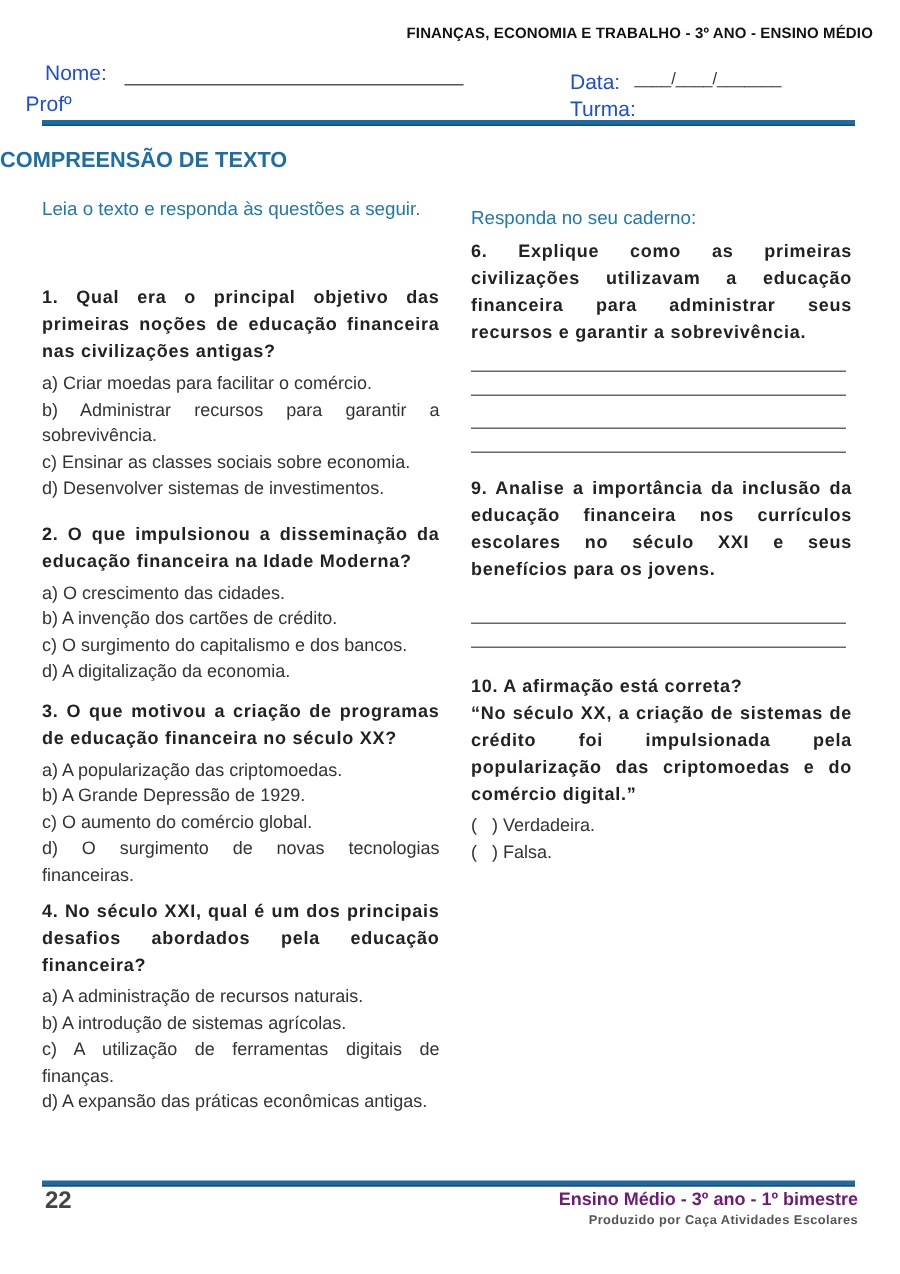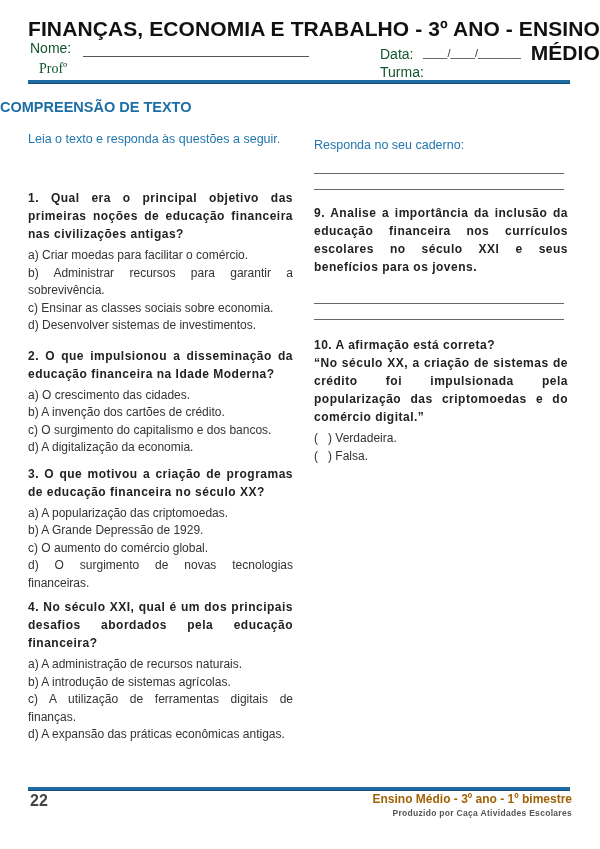--- a/index.html
+++ b/index.html
@@ -1,25 +1,25 @@
 <!DOCTYPE html>
 <html><head>
 <meta charset="utf-8">
 <style>
   * { box-sizing: border-box; margin: 0; padding: 0; }
   html, body { width: 600px; height: 849px; background: #ffffff; }
   body { position: relative; font-family: "Liberation Sans", sans-serif; color: #222; overflow: hidden; }
 
-  .title { position: absolute; top: 17px; left: 0; width: 600px; text-align: right; 
-           font-weight: bold; font-size: 21px; color: #111; letter-spacing: 0.1px; }
+  .title { position: absolute; top: 17px; left: 0; width: 600px; text-align: right; padding-right: 18px;
+           font-weight: bold; font-size: 10px; color: #111; letter-spacing: 0.1px; }
 
-  .field { position: absolute; font-size: 14px; color: #14532d; }
+  .field { position: absolute; font-size: 14px; color: #1d4ed8; }
   .nome-label { top: 40px; left: 30px; }
   .nome-line { position: absolute; top: 56px; left: 83px; width: 226px; border-bottom: 1px solid #555; }
-  .prof-label { top: 61px; left: 39px; font-family: Liberation Serif, serif; }
+  .prof-label { top: 61px; left: 17px; }
   .data-label { top: 46px; left: 380px; }
   .data-blanks { position: absolute; top: 47px; left: 423px; font-size: 11px; color: #333; letter-spacing: 0; }
   .turma-label { top: 64px; left: 380px; }
 
   .header-rule { position: absolute; top: 80px; left: 28px; width: 542px; height: 4px; background: #1f6aa1; border-bottom: 1px solid #174f7a; }
 
   .section-title { position: absolute; top: 99px; left: 0; width: 590px; text-align: left;
                    font-weight: bold; font-size: 14.5px; color: #1e6ea6; }
 
   .col { position: absolute; }
@@ -34,21 +34,21 @@
 
   .answer-line { height: 16px; border-bottom: 1px solid #666; width: 250px; }
   .rq { margin-bottom: 2px; }
   .rblock { margin-bottom: 10px; }
 
   .tf { font-size: 12px; line-height: 17.5px; color: #333; }
   .tf .paren { display: inline-block; width: 14px; }
 
   .footer-rule { position: absolute; top: 787px; left: 28px; width: 542px; height: 4px; background: #1f6aa1; border-bottom: 1px solid #174f7a; }
   .page-num { position: absolute; top: 792px; left: 30px; font-size: 16px; font-weight: bold; color: #444; }
-  .footer-right { position: absolute; top: 792px; right: 28px; font-weight: bold; font-size: 12px; color: #a16207; }
+  .footer-right { position: absolute; top: 792px; right: 28px; font-weight: bold; font-size: 12px; color: #701a75; }
   .footer-credit { position: absolute; top: 808px; right: 28px; text-align: right; font-weight: bold; font-size: 8.5px; color: #555; letter-spacing: 0.3px; }
 </style>
 </head>
 <body>
 
 <div class="title">FINANÇAS, ECONOMIA E TRABALHO - 3º ANO - ENSINO MÉDIO</div>
 
 <div class="field nome-label">Nome:</div>
 <div class="nome-line"></div>
 <div class="field prof-label">Profº</div>
@@ -100,20 +100,25 @@
       <div class="opt">b) A introdução de sistemas agrícolas.</div>
       <div class="opt">c) A utilização de ferramentas digitais de finanças.</div>
       <div class="opt">d) A expansão das práticas econômicas antigas.</div>
     </div>
   </div>
 </div>
 
 <div class="col col-right">
   <div class="instr">Responda no seu caderno:</div>
 
+  <div class="rblock">
+    <div class="q rq">6. Explique como as primeiras civilizações utilizavam a educação financeira para administrar seus recursos e garantir a sobrevivência.</div>
+    <div class="answer-line"></div>
+    <div class="answer-line"></div>
+  </div>
 
 
   <div class="rblock" style="margin-top:16px">
     <div class="answer-line" style="height:6px"></div>
     <div class="answer-line"></div>
   </div>
 
   <div class="rblock" style="margin-top:14px">
     <div class="q rq">9. Analise a importância da inclusão da educação financeira nos currículos escolares no século XXI e seus benefícios para os jovens.</div>
     <div class="answer-line" style="height:26px"></div>

